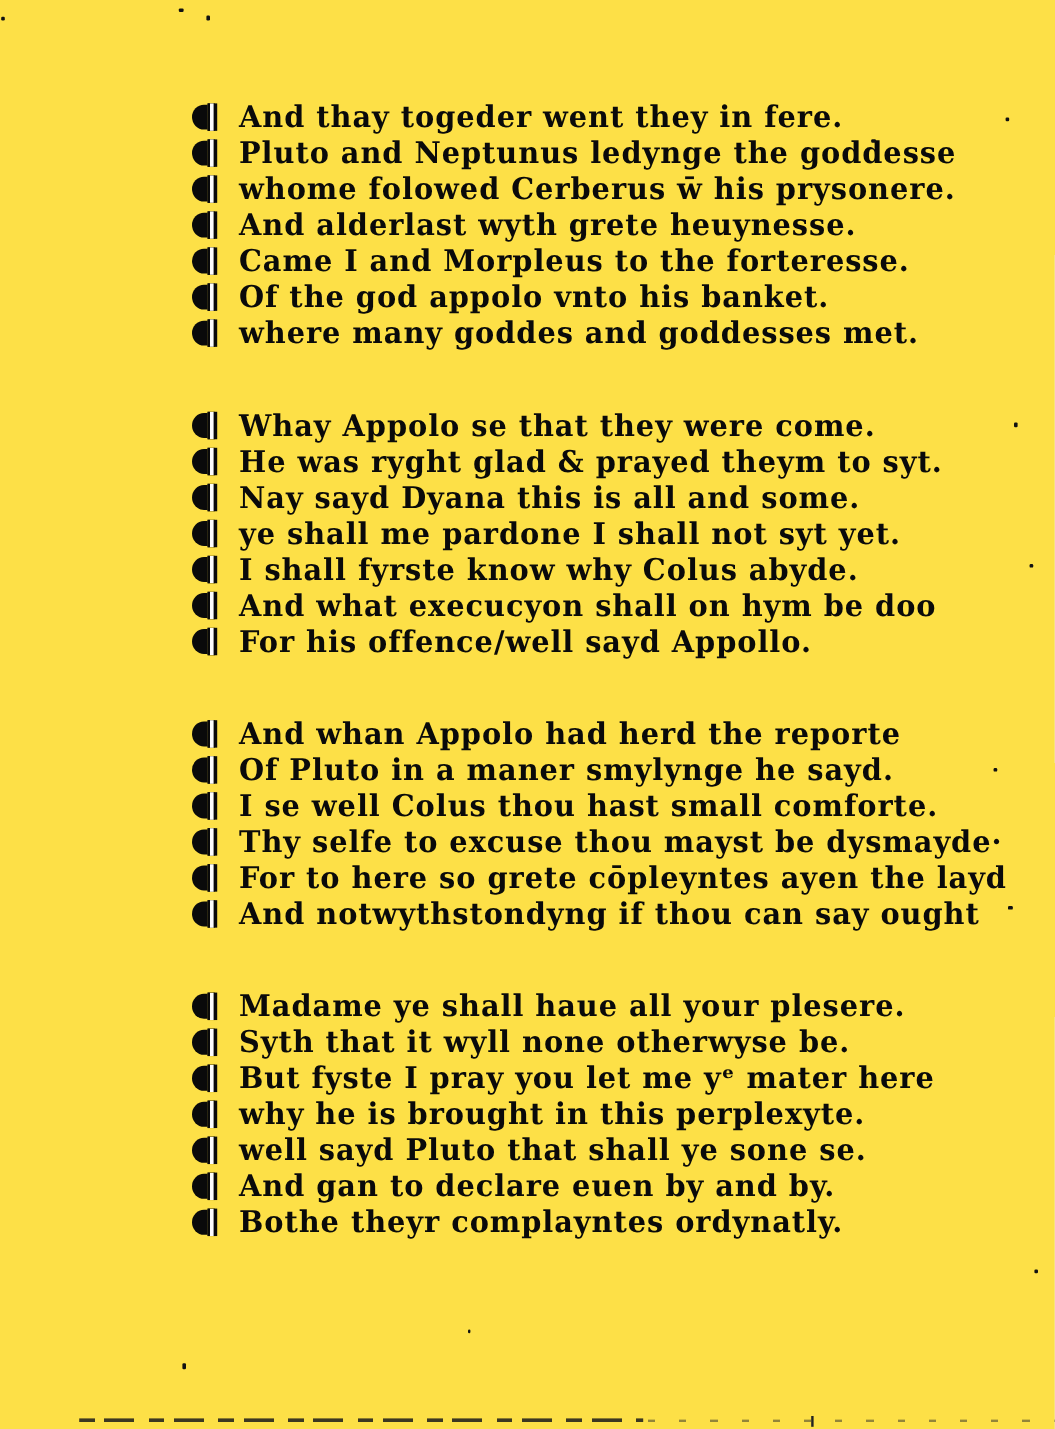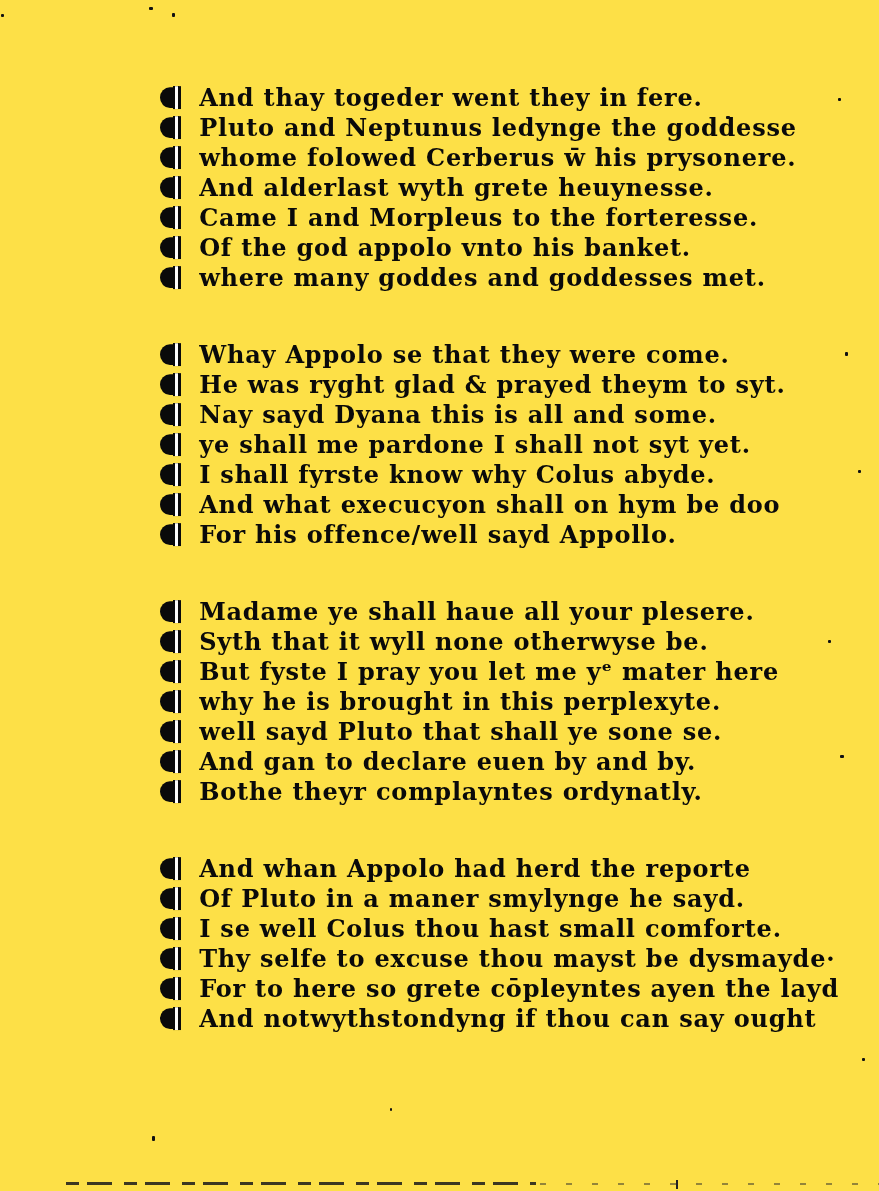--- a/index.html
+++ b/index.html
@@ -181,20 +181,51 @@
     </div>
 
     <div class="line">
       <span class="pilcrow"><span class="bar2"></span></span>
       <span class="line-text">For his offence/well sayd Appollo.</span>
     </div>
   </div>
       <div class="stanza">
     <div class="line">
       <span class="pilcrow"><span class="bar2"></span></span>
+      <span class="line-text">And whan Appolo had herd the reporte</span>
+    </div>
+
+    <div class="line">
+      <span class="pilcrow"><span class="bar2"></span></span>
+      <span class="line-text">Of Pluto in a maner smylynge he sayd.</span>
+    </div>
+
+    <div class="line">
+      <span class="pilcrow"><span class="bar2"></span></span>
+      <span class="line-text">I se well Colus thou hast small comforte.</span>
+    </div>
+
+    <div class="line">
+      <span class="pilcrow"><span class="bar2"></span></span>
+      <span class="line-text">Thy selfe to excuse thou mayst be dysmayde·</span>
+    </div>
+
+    <div class="line">
+      <span class="pilcrow"><span class="bar2"></span></span>
+      <span class="line-text">For to here so grete cōpleyntes ayen the layd</span>
+    </div>
+
+    <div class="line">
+      <span class="pilcrow"><span class="bar2"></span></span>
+      <span class="line-text">And notwythstondyng if thou can say ought</span>
+    </div>
+  </div>
+      <div class="stanza">
+    <div class="line">
+      <span class="pilcrow"><span class="bar2"></span></span>
       <span class="line-text">Madame ye shall haue all your plesere.</span>
     </div>
 
     <div class="line">
       <span class="pilcrow"><span class="bar2"></span></span>
       <span class="line-text">Syth that it wyll none otherwyse be.</span>
     </div>
 
     <div class="line">
       <span class="pilcrow"><span class="bar2"></span></span>
@@ -212,51 +243,20 @@
     </div>
 
     <div class="line">
       <span class="pilcrow"><span class="bar2"></span></span>
       <span class="line-text">And gan to declare euen by and by.</span>
     </div>
 
     <div class="line">
       <span class="pilcrow"><span class="bar2"></span></span>
       <span class="line-text">Bothe theyr complayntes ordynatly.</span>
-    </div>
-  </div>
-      <div class="stanza">
-    <div class="line">
-      <span class="pilcrow"><span class="bar2"></span></span>
-      <span class="line-text">And whan Appolo had herd the reporte</span>
-    </div>
-
-    <div class="line">
-      <span class="pilcrow"><span class="bar2"></span></span>
-      <span class="line-text">Of Pluto in a maner smylynge he sayd.</span>
-    </div>
-
-    <div class="line">
-      <span class="pilcrow"><span class="bar2"></span></span>
-      <span class="line-text">I se well Colus thou hast small comforte.</span>
-    </div>
-
-    <div class="line">
-      <span class="pilcrow"><span class="bar2"></span></span>
-      <span class="line-text">Thy selfe to excuse thou mayst be dysmayde·</span>
-    </div>
-
-    <div class="line">
-      <span class="pilcrow"><span class="bar2"></span></span>
-      <span class="line-text">For to here so grete cōpleyntes ayen the layd</span>
-    </div>
-
-    <div class="line">
-      <span class="pilcrow"><span class="bar2"></span></span>
-      <span class="line-text">And notwythstondyng if thou can say ought</span>
     </div>
   </div>
     </div>
 
   <div class="speck" style="left:149px; top:7px;  width:4px; height:3px;"></div>
   <div class="speck" style="left:172px; top:13px; width:3px; height:4px;"></div>
   <div class="speck" style="left:1px;   top:14px; width:3px; height:3px;"></div>
   <div class="speck" style="left:726px; top:116px; width:4px; height:3px;"></div>
   <div class="speck" style="left:838px; top:98px;  width:3px; height:3px;"></div>
   <div class="speck" style="left:845px; top:352px; width:3px; height:4px;"></div>

